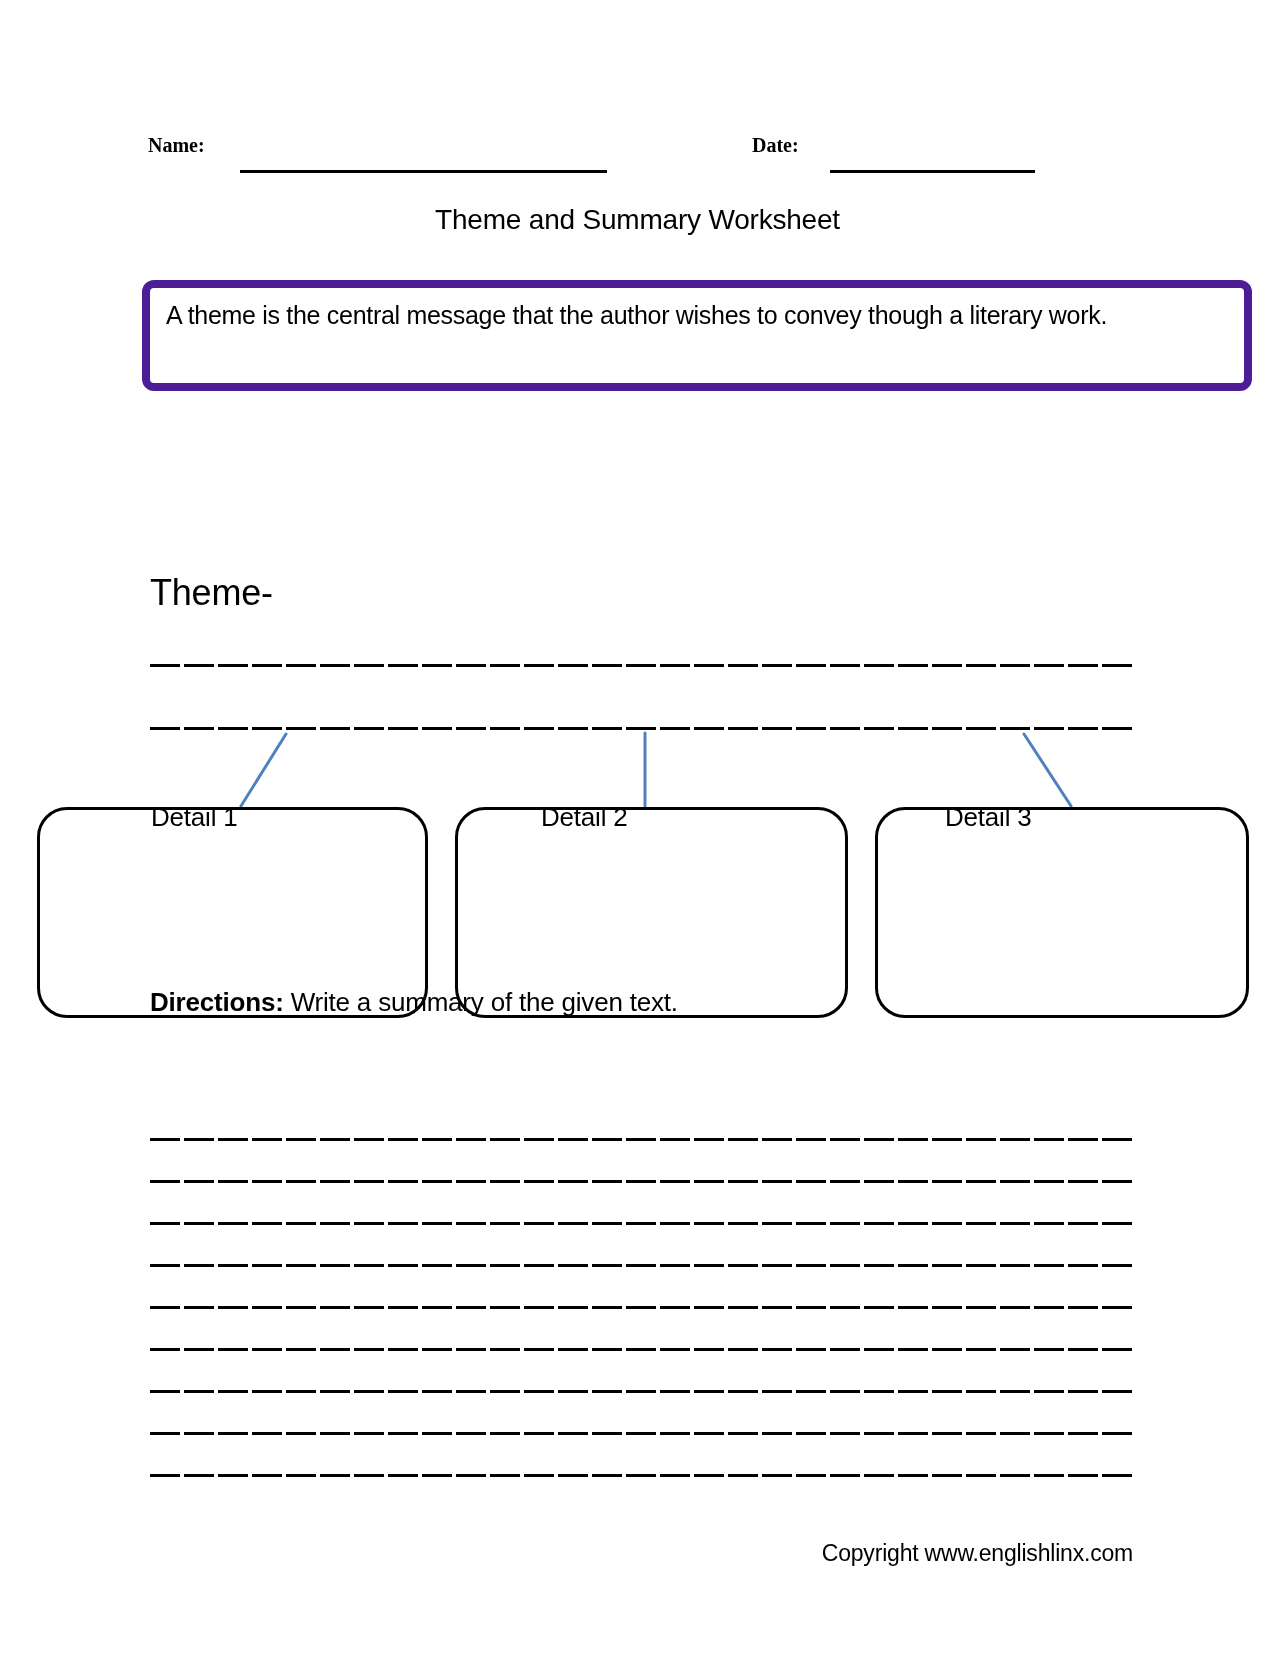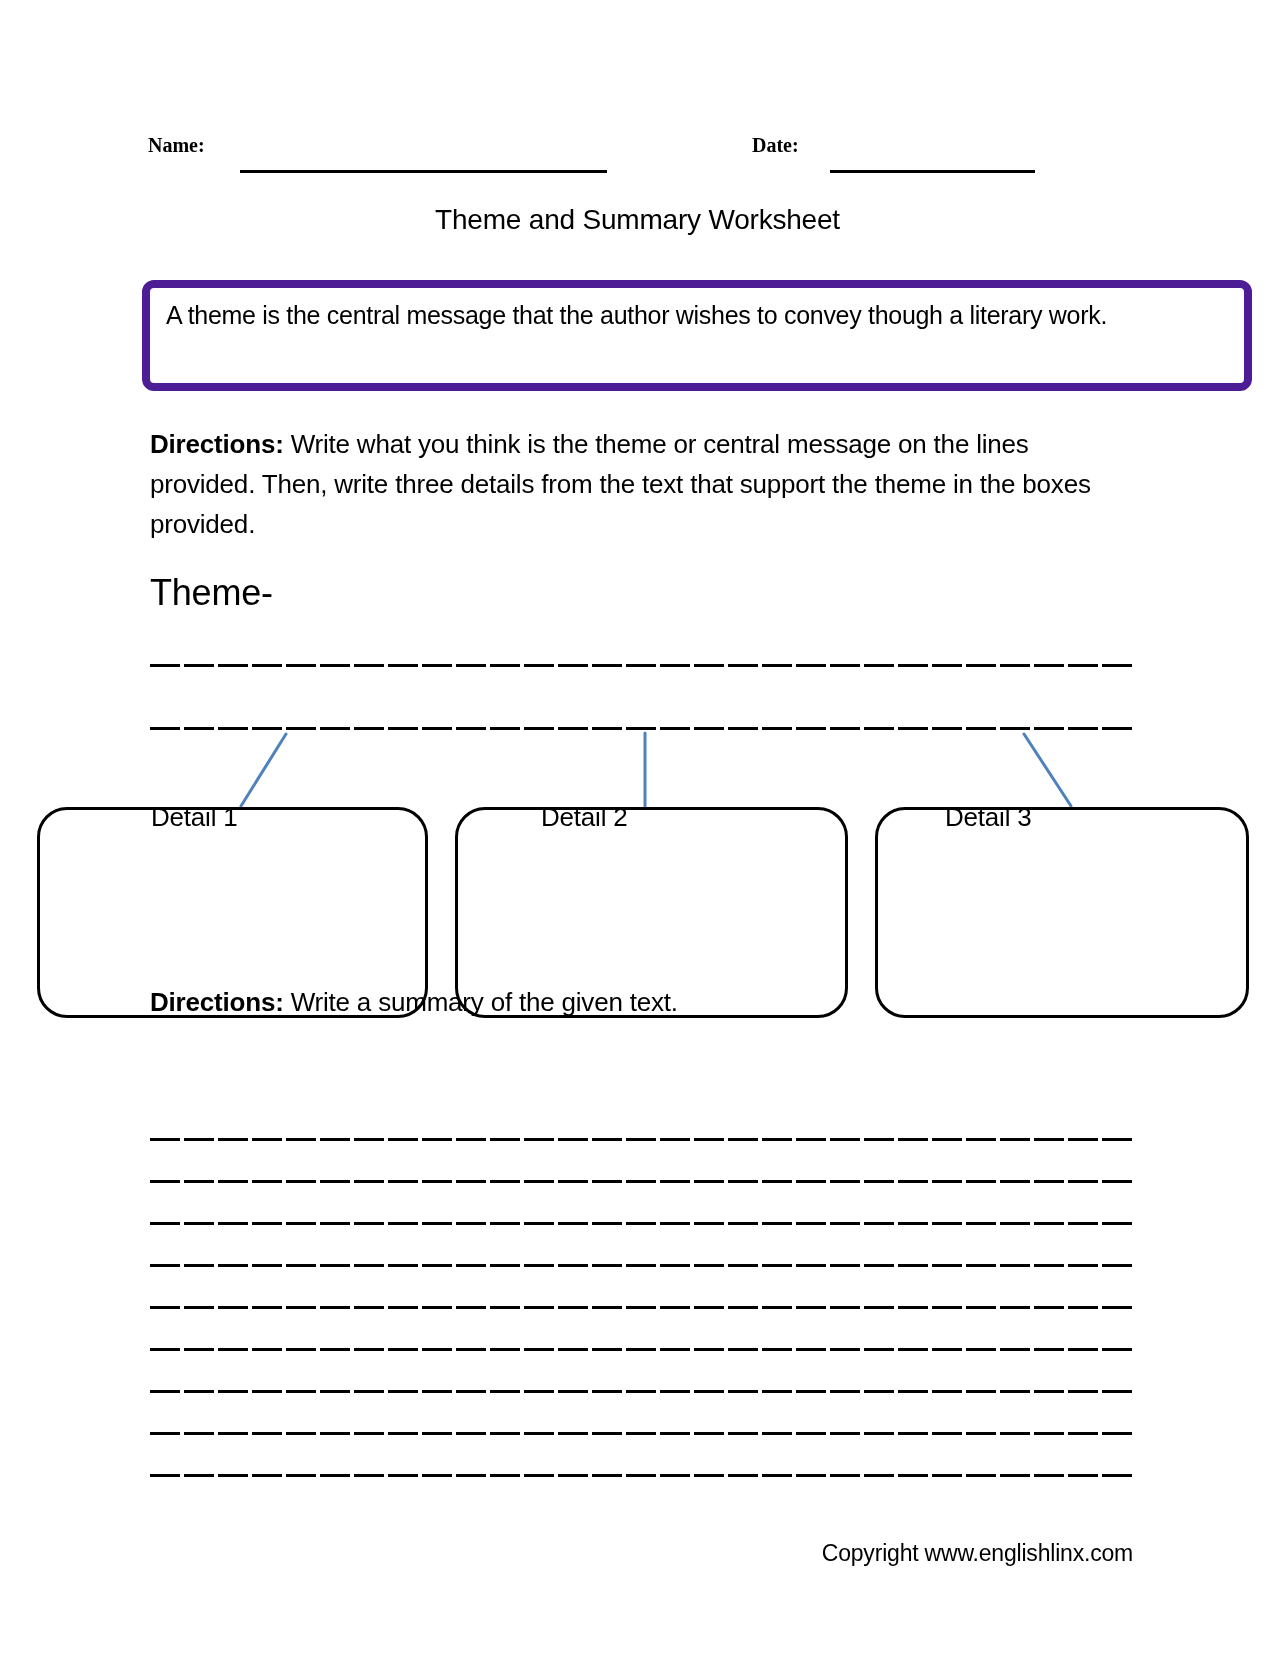--- a/index.html
+++ b/index.html
@@ -124,23 +124,20 @@
   <div class="abs hdr-line" style="left:240px; top:170px; width:367px;"></div>
   <span class="abs hdr-label" style="left:752px; top:134px;">Date:</span>
   <div class="abs hdr-line" style="left:830px; top:170px; width:205px;"></div>
 
   <div class="abs title">Theme and Summary Worksheet</div>
 
   <div class="abs def-box">
     <div class="def-text" style="top:6px;">A theme is the central message that the author wishes to convey though a literary work.</div>
   </div>
 
-  <div class="abs directions" style="top:424px;">
-    <b>Directions:</b><span> Write what you think is the theme or central message on the lines provided. Then, write three details from the text that support the theme in the boxes provided.</span>
-  </div>
 
   <div class="abs theme-prompt">Theme-</div>
 
   <div class="abs theme-lines">
       <div class="wline"></div>
       <div class="wline"></div>
     </div>
 
   <svg class="connector-svg" viewBox="0 0 1275 1672">
     <line x1="286" y1="734" x2="241" y2="806" stroke-width="3" stroke-linecap="round" stroke="#4F81BD"></line>

